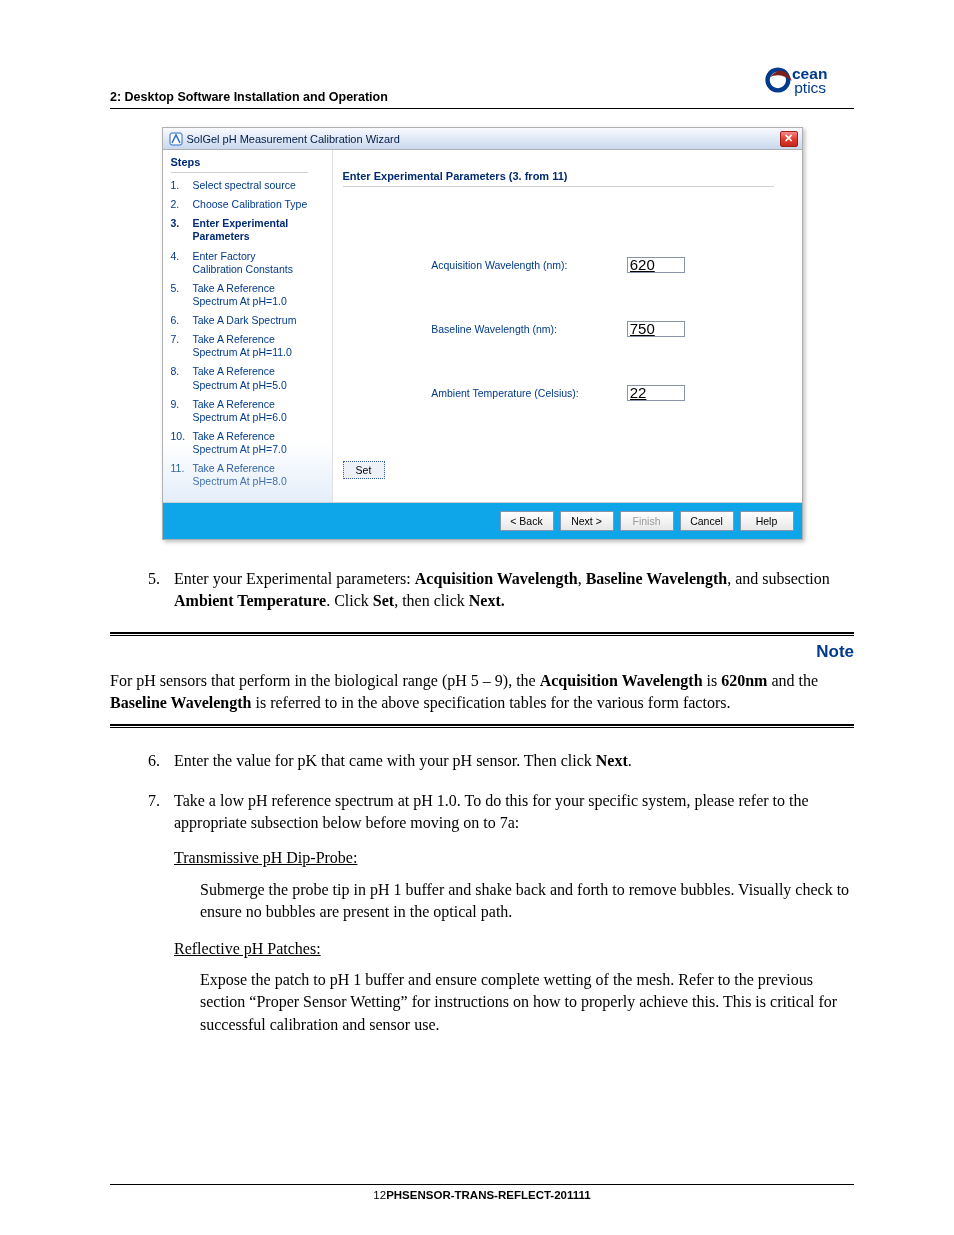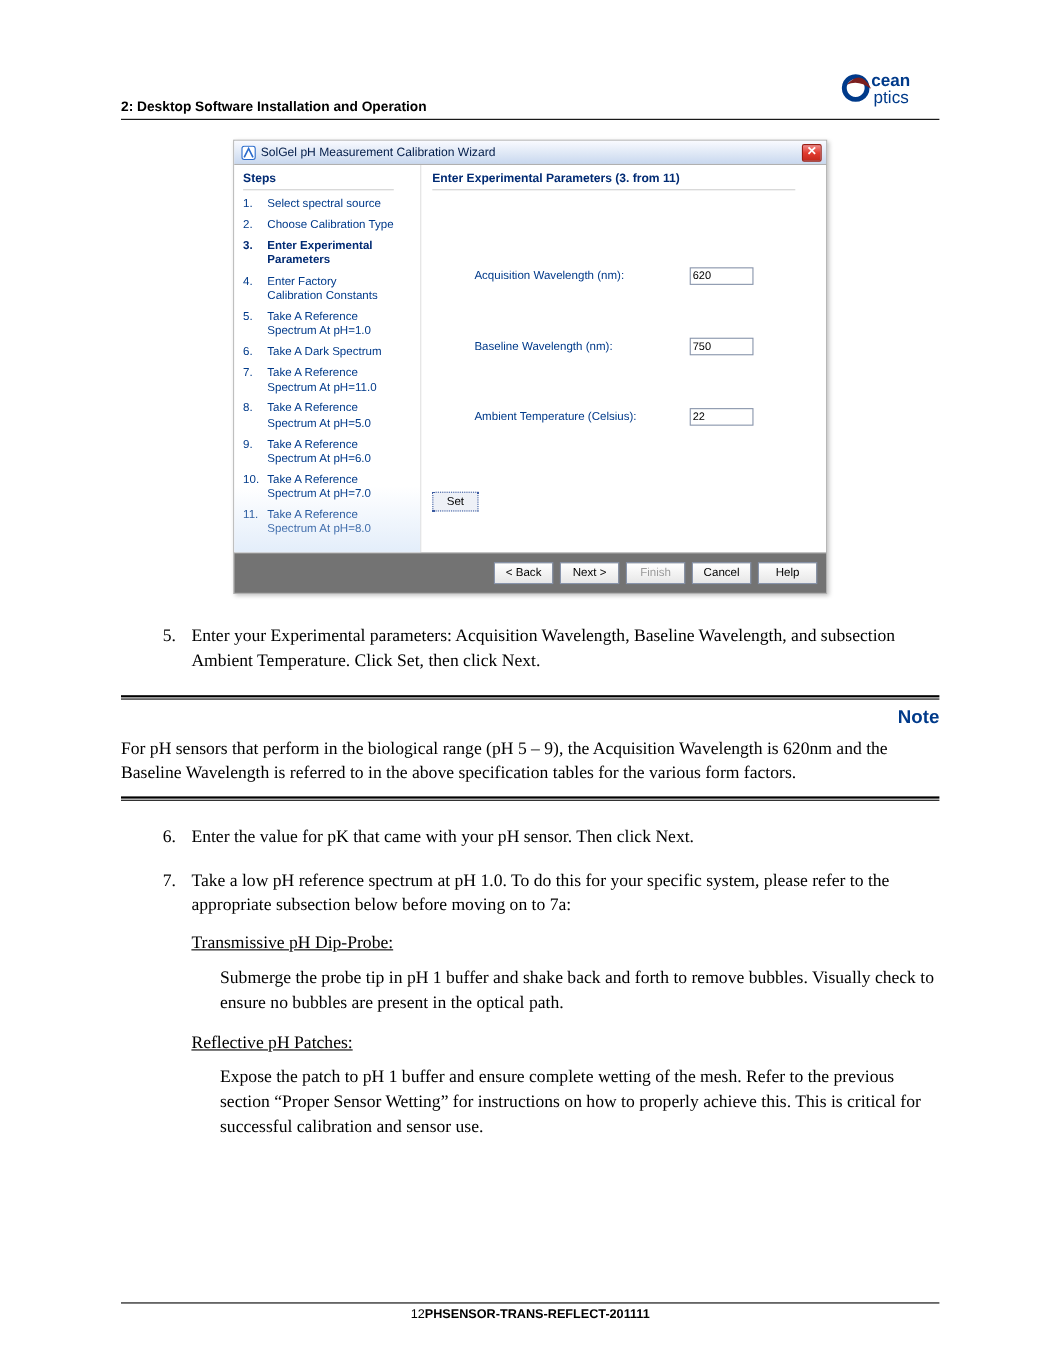--- a/index.html
+++ b/index.html
@@ -37,21 +37,21 @@
   }
   .logo {
     width: 90px;
     height: 40px;
     position: relative;
   }
   .logo svg { width: 100%; height: 100%; }
 
   
   .wizard {
-    width: 540px;
+    width: 641px;
     margin: 0 auto 28px auto;
     font-family: Tahoma, Arial, sans-serif;
     font-size: 11px;
     border: 1px solid #b0b0b0;
     box-shadow: 2px 2px 4px rgba(0,0,0,0.25);
     background: #fff;
   }
   .titlebar {
     background: linear-gradient(to bottom, #f9faff 0%, #e3ebf7 45%, #c9d8ef 100%);
     display: flex;
@@ -103,21 +103,21 @@
     color:#003a8a;
     font-size: 10.5px;
     margin-bottom: 6px;
     line-height: 1.25;
   }
   .steps-list li .num { width:16px; flex:none; }
   .steps-list li.active { font-weight: bold; color:#002a73; }
   .main-col {
     flex:1;
     padding: 6px 28px 10px 10px;
-    display:flex; flex-direction:column;
+    display:flex; flex-direction:column;justify-content:center;
   }
   .main-title {
     font-weight:bold;
     color:#002a73;
     font-size:11px;
     padding-bottom:4px;
     border-bottom:1px solid #d0d0d0;
     margin-bottom: 70px;
   }
   .param-grid {
@@ -125,50 +125,51 @@
     grid-template-columns: auto auto;
     column-gap: 8px;
     row-gap: 8px;
     align-items:center;
     justify-content:center;
     margin-bottom: 60px;
     gap: 48px;
   }
   .param-grid label { color:#003a8a; font-size:10.5px; text-align:left; }
   .param-grid input {
-    border:1px solid #8894ab; font-size:10px; height:16px; width:58px; padding:0 2px;
+    border:1px solid #8894ab; font-size:15px; height:16px; width:58px; padding:0 2px;
     font-family: Tahoma, Arial, sans-serif;
+    text-decoration: underline;
   }
   .set-btn {
     border:1px dotted #3a5aa0; background:#eef1f7; font-size:10.5px;
     height:18px; width:42px; cursor:pointer;
     font-family: Tahoma, Arial, sans-serif;
   }
   .wizard-footer {
     border-top:1px solid #d0d0d0;
-    background:#737373;
+    background:#0ea5e9;
     padding:8px;
     display:flex; justify-content:flex-end; gap:6px;
   }
   .wizard-footer button {
     font-family: Tahoma, Arial, sans-serif;
     font-size:10.5px;
     height:20px; min-width:54px;
     border:1px solid #8894ab;
     background: linear-gradient(to bottom,#fff,#e7e7e7);
     cursor:pointer;
   }
   .wizard-footer button:disabled { color:#9a9a9a; cursor:default; }
 
   
   ol.body-list { list-style:none; margin-left: 30px; }
   ol.body-list > li { display:flex; gap:14px; margin-bottom:18px; line-height:1.35; }
   ol.body-list > li > .num { width:20px; flex:none; text-align:right; }
   ol.body-list > li > .content { flex:1; }
-  b { font-weight:normal; }
+  b { font-weight:bold; }
 
   .note-block { margin: 20px 0 22px 0; }
   .note-rule { border:none; border-top:2px solid #000; border-bottom:1px solid #000; height:4px; margin:0; background:transparent; }
   .note-title {
     text-align:right; color:#003a8a; font-family: Arial, sans-serif;
     font-weight:bold; font-size:17px; margin:6px 0 8px 0;
   }
   .note-text { line-height:1.4; }
 
   .sub-sec { margin-top:14px; }

